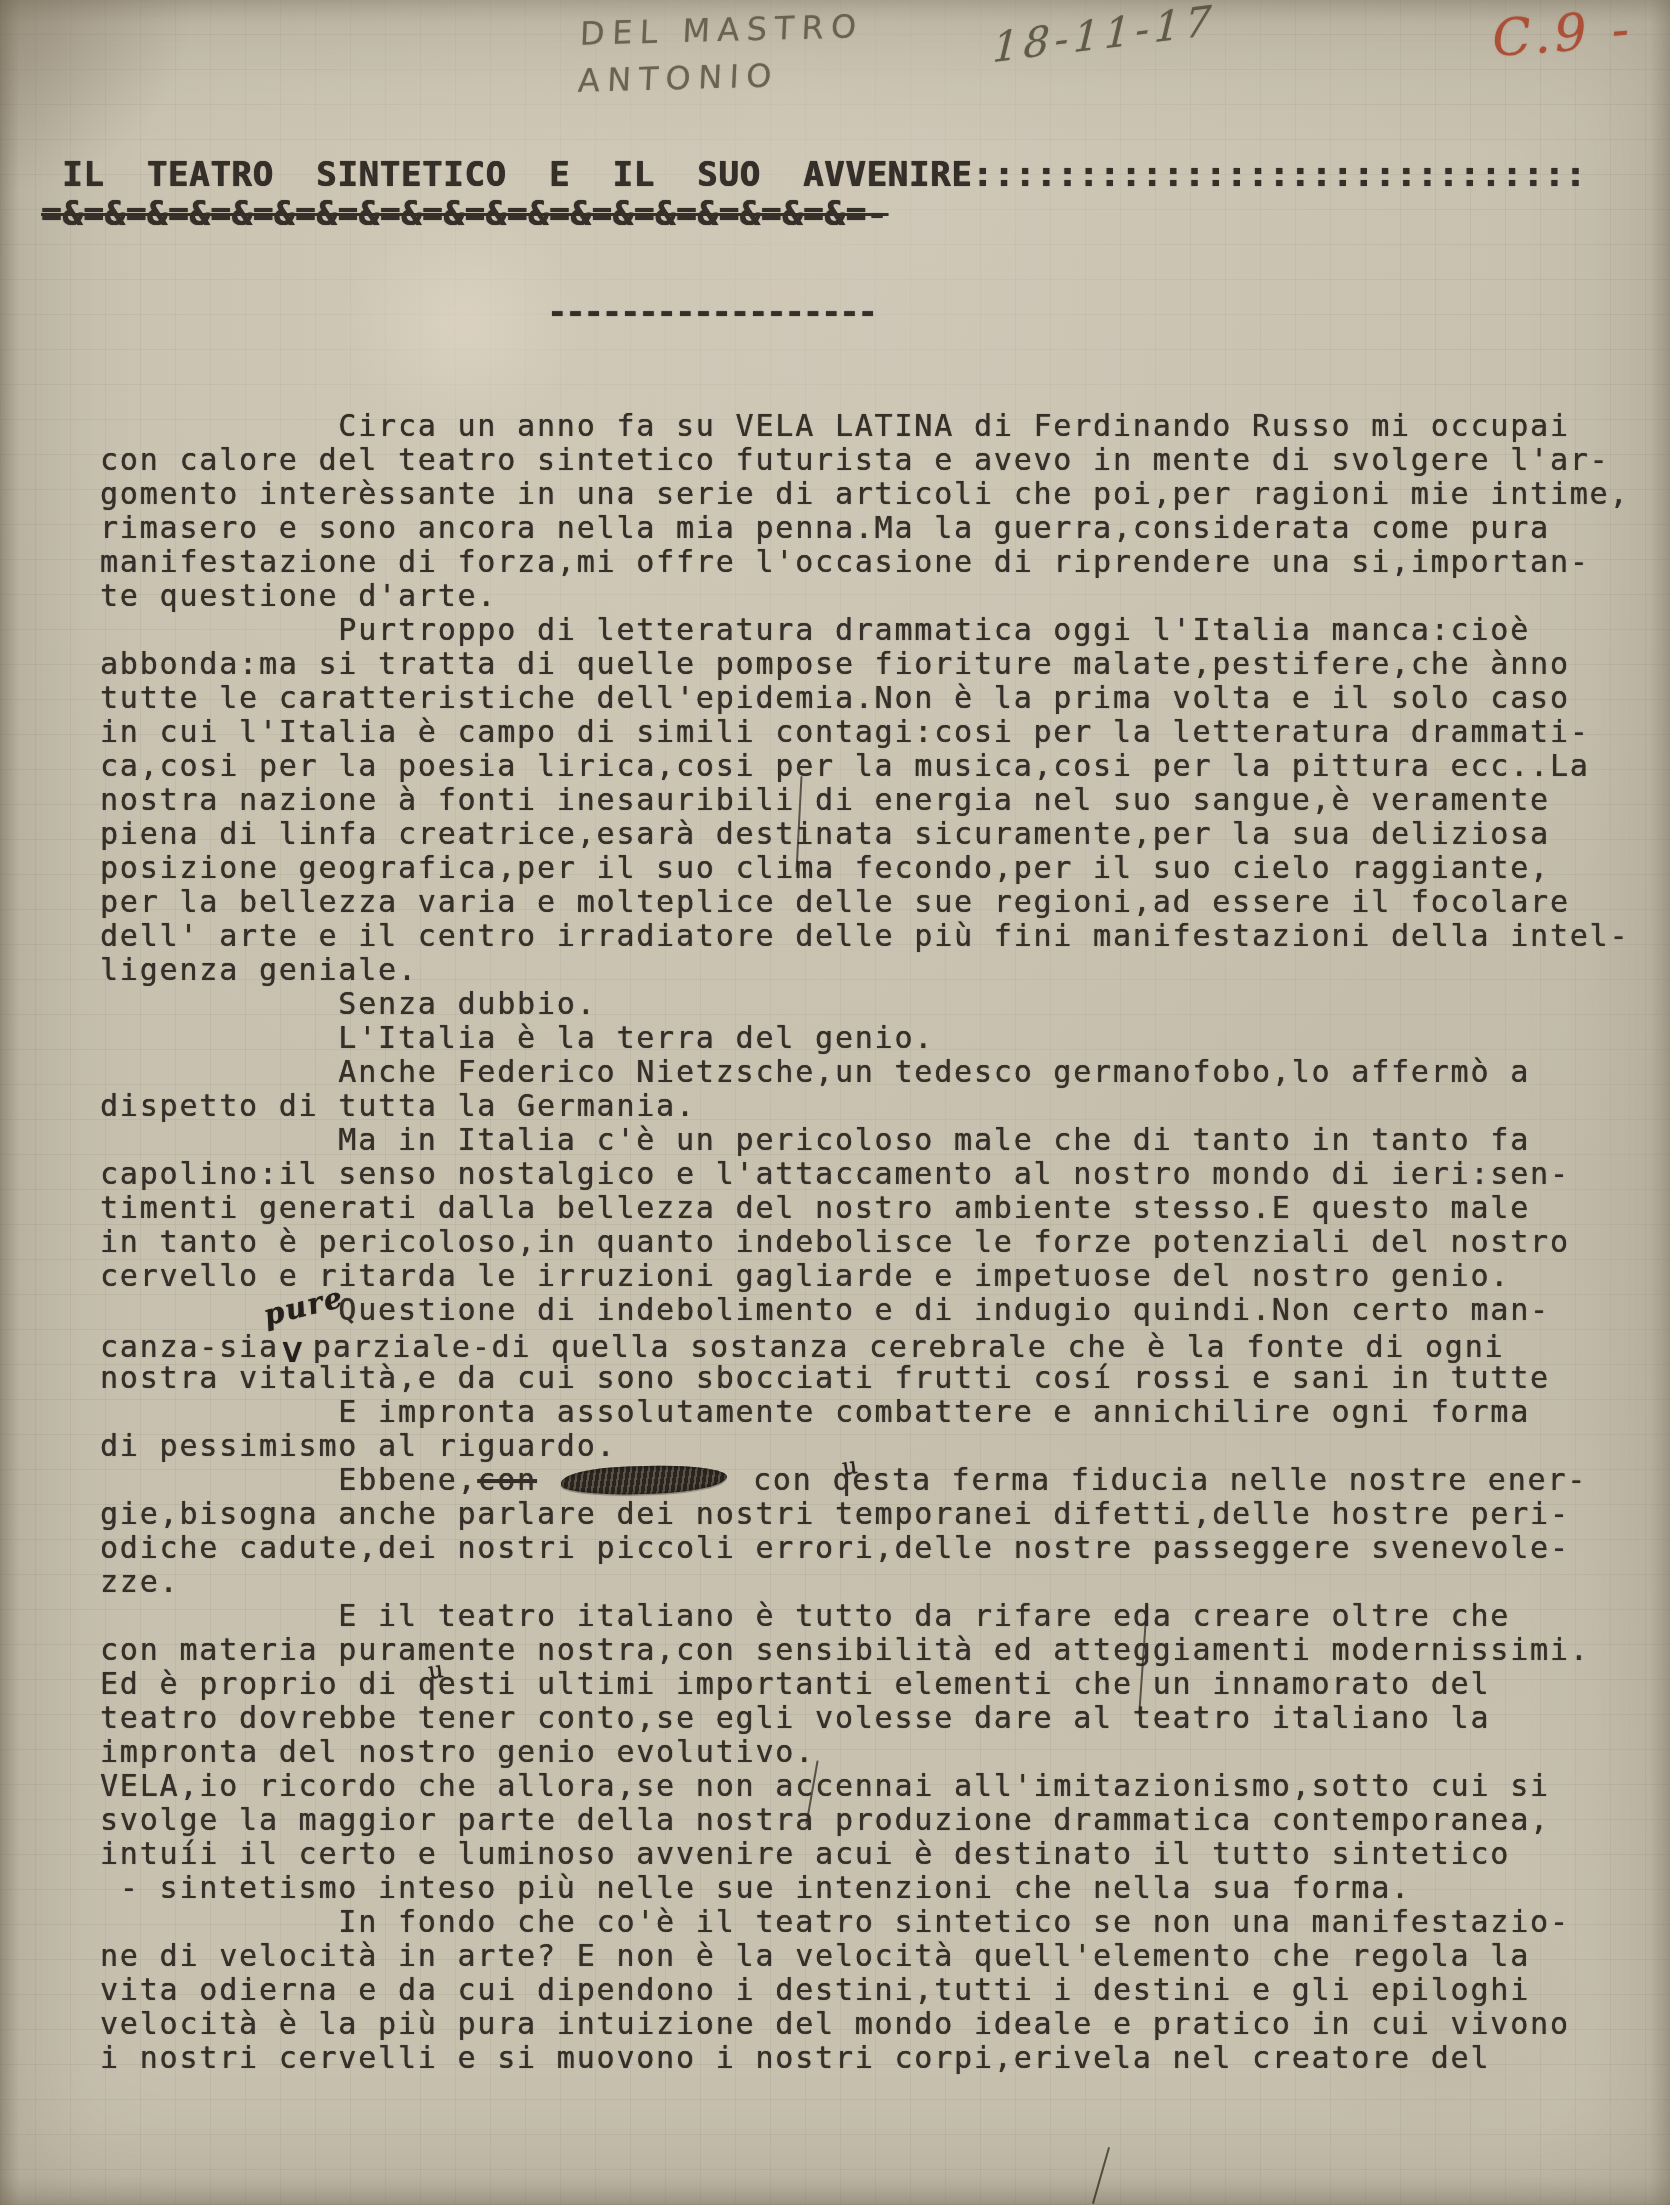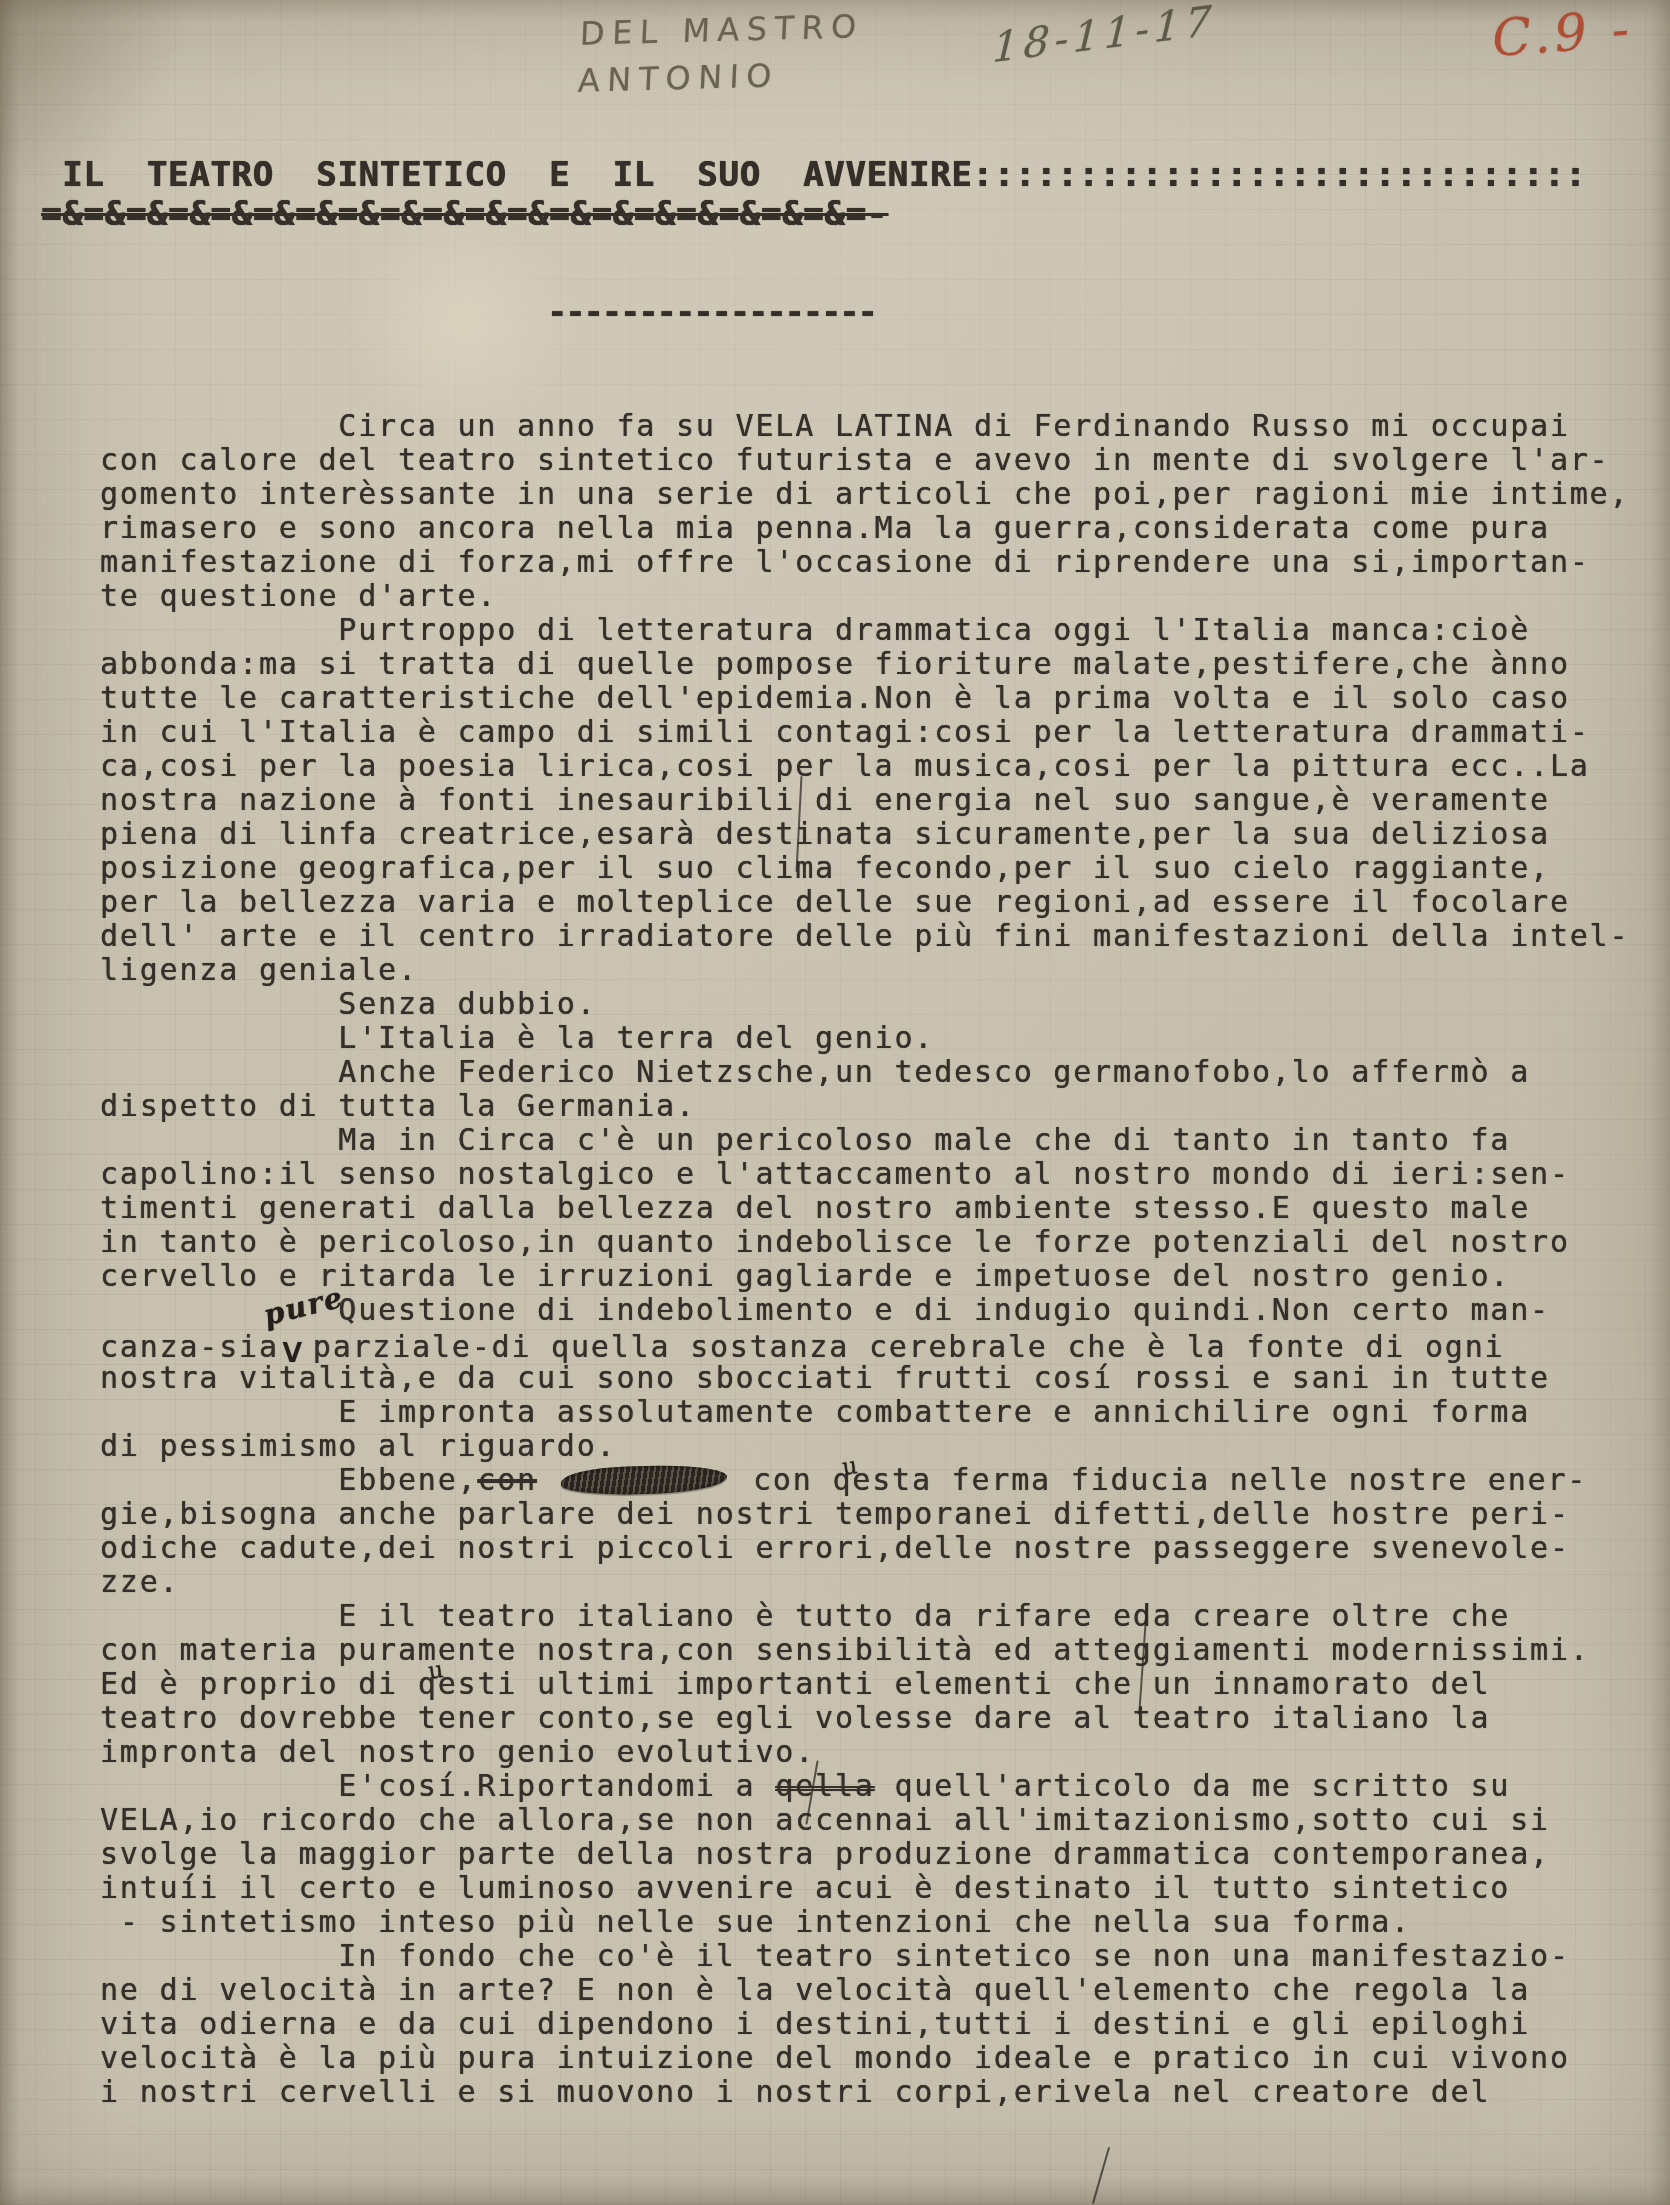--- a/index.html
+++ b/index.html
@@ -154,40 +154,39 @@
     <div class="tline">nostra nazione à fonti inesauribili di energia nel suo sangue,è veramente</div>
     <div class="tline">piena di linfa creatrice,esarà destinata sicuramente,per la sua deliziosa</div>
     <div class="tline">posizione geografica,per il suo clima fecondo,per il suo cielo raggiante,</div>
     <div class="tline">per la bellezza varia e molteplice delle sue regioni,ad essere il focolare</div>
     <div class="tline">dell' arte e il centro irradiatore delle più fini manifestazioni della intel-</div>
     <div class="tline">ligenza geniale.</div>
     <div class="tline">            Senza dubbio.</div>
     <div class="tline">            L'Italia è la terra del genio.</div>
     <div class="tline">            Anche Federico Nietzsche,un tedesco germanofobo,lo affermò a</div>
     <div class="tline">dispetto di tutta la Germania.</div>
-    <div class="tline">            Ma in Circa c'è un pericoloso male che di tanto in tanto fa</div>
+    <div class="tline">            Ma in Italia c'è un pericoloso male che di tanto in tanto fa</div>
     <div class="tline">capolino:il senso nostalgico e l'attaccamento al nostro mondo di ieri:sen-</div>
     <div class="tline">timenti generati dalla bellezza del nostro ambiente stesso.E questo male</div>
     <div class="tline">in tanto è pericoloso,in quanto indebolisce le forze potenziali del nostro</div>
     <div class="tline">cervello e ritarda le irruzioni gagliarde e impetuose del nostro genio.</div>
     <div class="tline">            Questione di indebolimento e di indugio quindi.Non certo man-</div>
     <div class="tline">canza-sia<span class="insmark"><i class="insword">pure</i></span>parziale-di quella sostanza cerebrale che è la fonte di ogni</div>
     <div class="tline">nostra vitalità,e da cui sono sbocciati frutti cosí rossi e sani in tutte</div>
     <div class="tline">            E impronta assolutamente combattere e annichilire ogni forma</div>
     <div class="tline">di pessimismo al riguardo.</div>
     <div class="tline">            Ebbene,<span class="strike">con</span> <span class="scribble"></span> con <span class="uover">qesta<i class="uins">u</i></span> ferma fiducia nelle nostre ener-</div>
     <div class="tline">gie,bisogna anche parlare dei nostri temporanei difetti,delle hostre peri-</div>
     <div class="tline">odiche cadute,dei nostri piccoli errori,delle nostre passeggere svenevole-</div>
     <div class="tline">zze.</div>
     <div class="tline">            E il teatro italiano è tutto da rifare eda creare oltre che</div>
     <div class="tline">con materia puramente nostra,con sensibilità ed atteggiamenti modernissimi.</div>
     <div class="tline">Ed è proprio di <span class="uover">qesti<i class="uins">u</i></span> ultimi importanti elementi che un innamorato del</div>
     <div class="tline">teatro dovrebbe tener conto,se egli volesse dare al teatro italiano la</div>
     <div class="tline">impronta del nostro genio evolutivo.</div>
-    <div class="tline">            E'cosí.Riportandomi a <span class="strike2">qella</span> quell'articolo da me scritto su</div>
     <div class="tline">VELA,io ricordo che allora,se non accennai all'imitazionismo,sotto cui si</div>
     <div class="tline">svolge la maggior parte della nostra produzione drammatica contemporanea,</div>
     <div class="tline">intuíi il certo e luminoso avvenire acui è destinato il tutto sintetico</div>
     <div class="tline"> - sintetismo inteso più nelle sue intenzioni che nella sua forma.</div>
     <div class="tline">            In fondo che co'è il teatro sintetico se non una manifestazio-</div>
     <div class="tline">ne di velocità in arte? E non è la velocità quell'elemento che regola la</div>
     <div class="tline">vita odierna e da cui dipendono i destini,tutti i destini e gli epiloghi</div>
     <div class="tline">velocità è la più pura intuizione del mondo ideale e pratico in cui vivono</div>
     <div class="tline">i nostri cervelli e si muovono i nostri corpi,erivela nel creatore del</div>
   </div>

